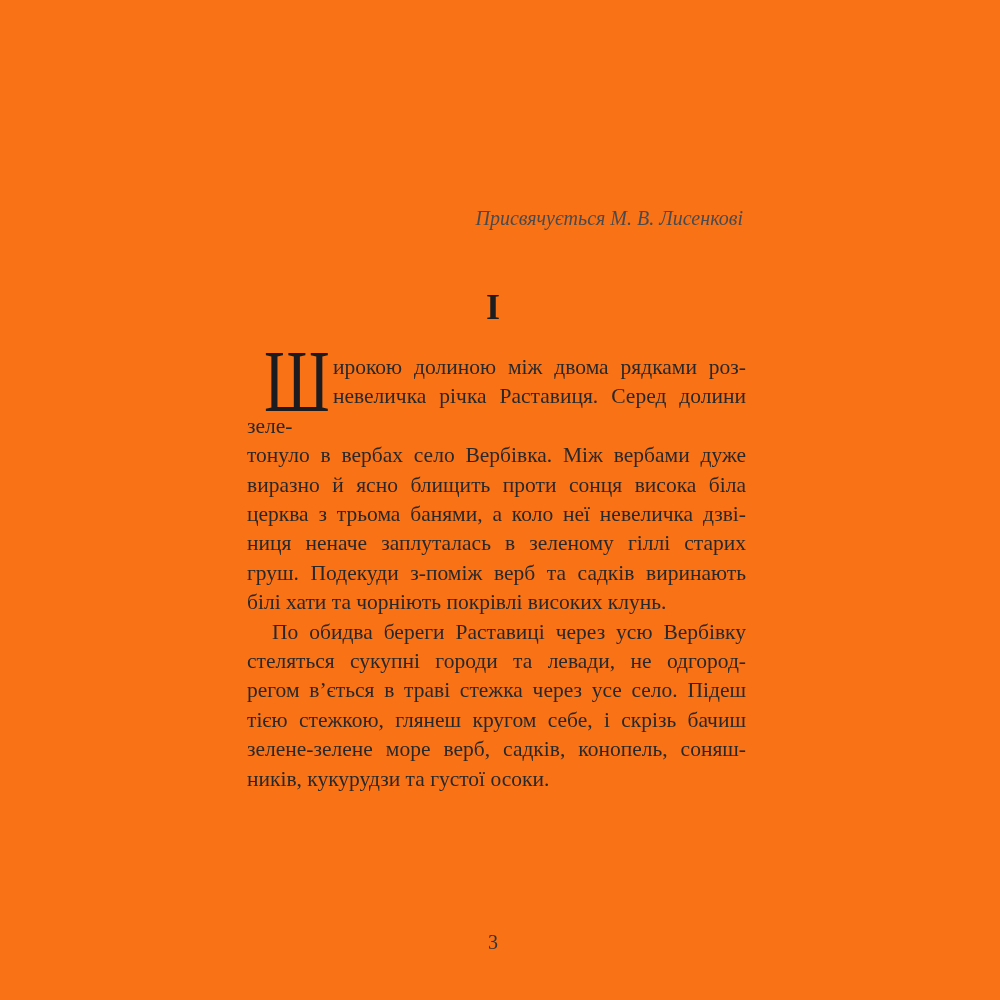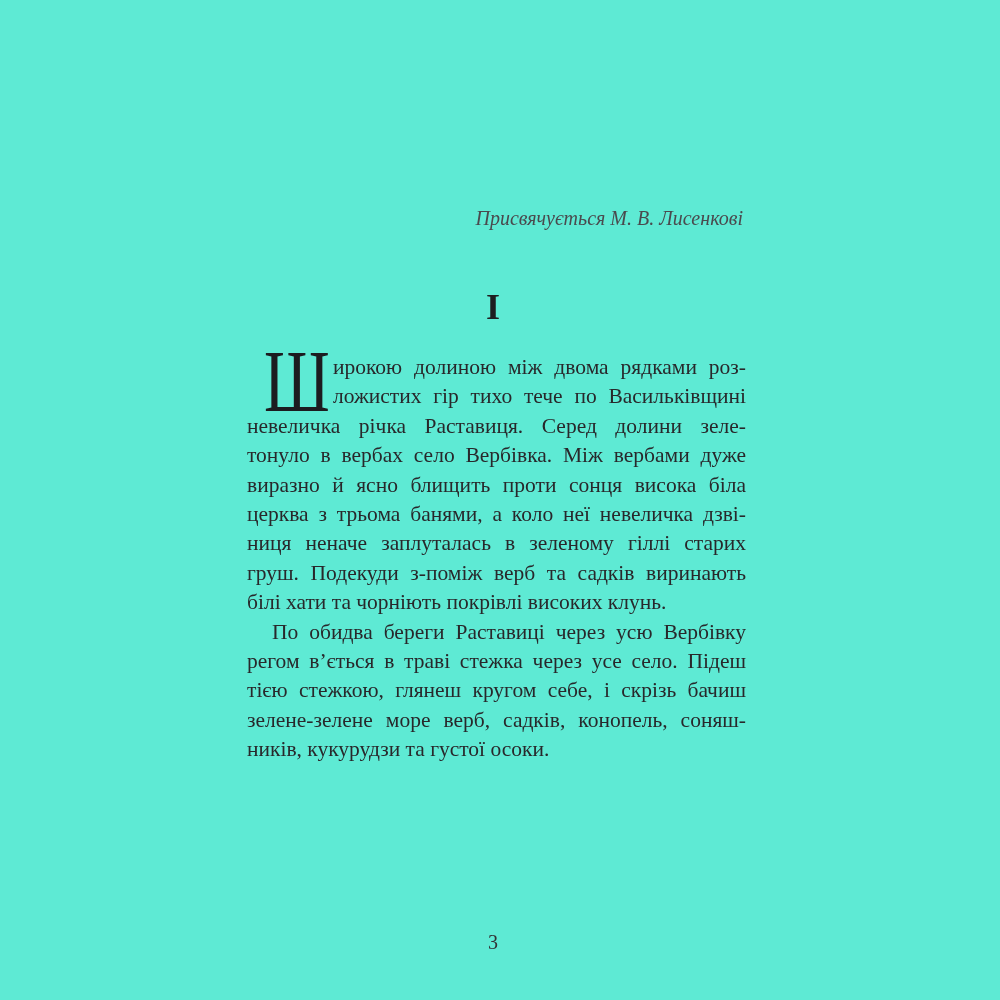--- a/index.html
+++ b/index.html
@@ -4,21 +4,21 @@
 <style>
   html, body {
     margin: 0;
     padding: 0;
     background: #ffffff;
   }
   .page {
     position: relative;
     width: 1000px;
     height: 1000px;
-    background: #5eead4;
+    background: #f97316;
     overflow: hidden;
     font-family: "Liberation Serif", "DejaVu Serif", serif;
   }
   .dedication {
     position: absolute;
     left: 240px;
     top: 206px;
     width: 503px;
     text-align: right;
     font-style: italic;
@@ -85,32 +85,32 @@
 
   <div class="dedication">Присвячується М. В. Лисенкові</div>
 
   <div class="chapter-heading">I</div>
 
   <div class="body-text">
 
     <div class="paragraph">
       <span class="dropcap">Ш</span>
       <div class="jline">ирокою долиною між двома рядками роз-</div>
-      <div class="jline">ложистих гір тихо тече по Васильківщині</div>
       <div class="jline">невеличка річка Раставиця. Серед долини зеле-</div>
       <div class="jline">тонуло в вербах село Вербівка. Між вербами дуже</div>
       <div class="jline">виразно й ясно блищить проти сонця висока біла</div>
       <div class="jline">церква з трьома банями, а коло неї невеличка дзві-</div>
       <div class="jline">ниця неначе заплуталась в зеленому гіллі старих</div>
       <div class="jline">груш. Подекуди з-поміж верб та садків виринають</div>
       <div class="jline last">білі хати та чорніють покрівлі високих клунь.</div>
     </div>
 
     <div class="paragraph">
       <div class="jline indent">По обидва береги Раставиці через усю Вербівку</div>
+      <div class="jline">стеляться сукупні городи та левади, не одгород-</div>
       <div class="jline">регом в’ється в траві стежка через усе село. Підеш</div>
       <div class="jline">тією стежкою, глянеш кругом себе, і скрізь бачиш</div>
       <div class="jline">зелене-зелене море верб, садків, конопель, соняш-</div>
       <div class="jline last">ників, кукурудзи та густої осоки.</div>
     </div>
 
   </div>
 
   <div class="page-number">3</div>
 

